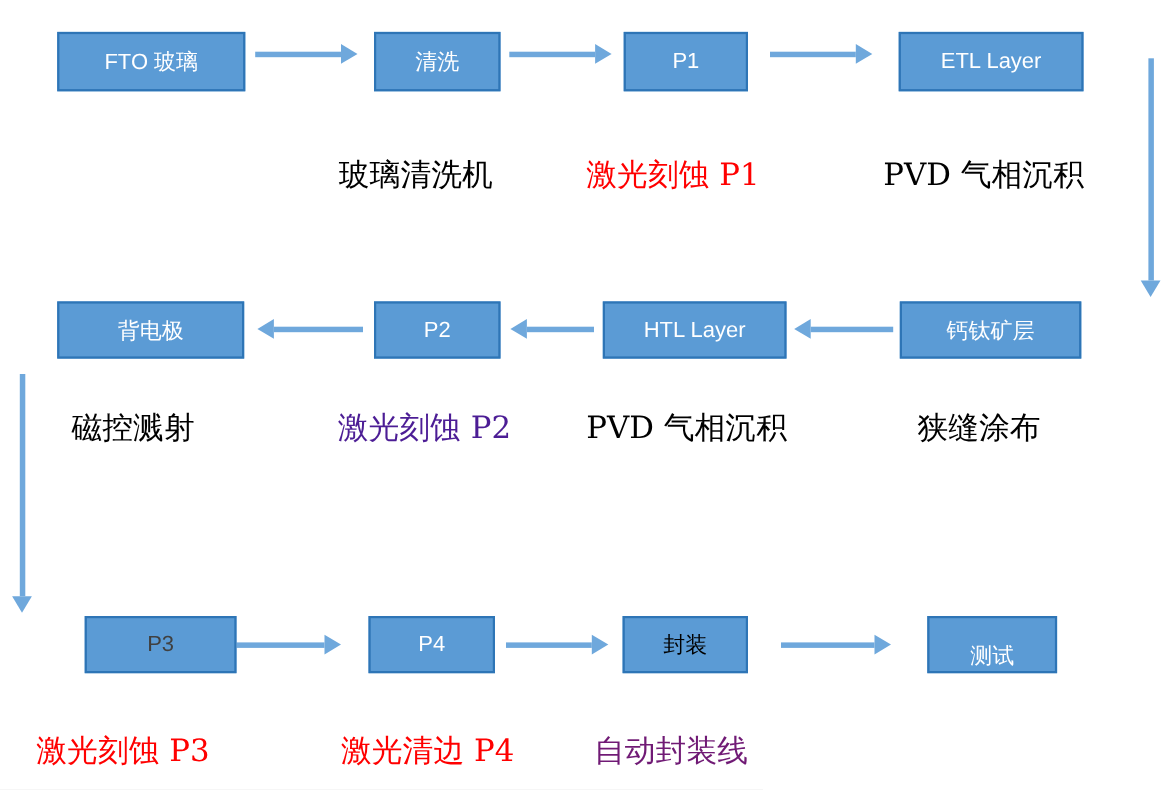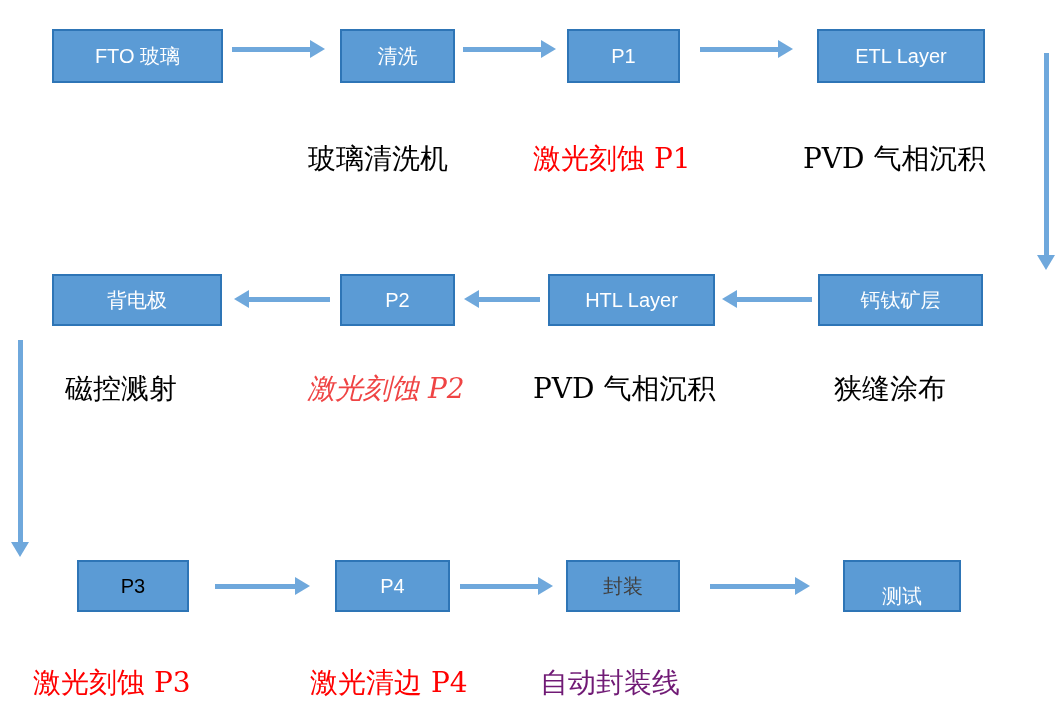--- a/index.html
+++ b/index.html
@@ -75,38 +75,38 @@
       </div>
       <div class="box" style="left: 340px; top: 274px; width: 115px; height: 52px; background: rgb(91, 155, 213); border: 2px solid rgb(46, 117, 182); color: rgb(255, 255, 255);">
         <span>P2</span>
       </div>
       <div class="box" style="left: 548px; top: 274px; width: 167px; height: 52px; background: rgb(91, 155, 213); border: 2px solid rgb(46, 117, 182); color: rgb(255, 255, 255);">
         <span>HTL Layer</span>
       </div>
       <div class="box" style="left: 818px; top: 274px; width: 165px; height: 52px; background: rgb(91, 155, 213); border: 2px solid rgb(46, 117, 182); color: rgb(255, 255, 255);">
         <span>钙钛矿层</span>
       </div>
-      <div class="box" style="left: 77px; top: 560px; width: 112px; height: 52px; background: rgb(91, 155, 213); border: 2px solid rgb(46, 117, 182); color: #000000;">
+      <div class="box" style="left: 77px; top: 560px; width: 138px; height: 52px; background: rgb(91, 155, 213); border: 2px solid rgb(46, 117, 182); color: #404040;">
         <span>P3</span>
       </div>
       <div class="box" style="left: 335px; top: 560px; width: 115px; height: 52px; background: rgb(91, 155, 213); border: 2px solid rgb(46, 117, 182); color: rgb(255, 255, 255);">
         <span>P4</span>
       </div>
-      <div class="box" style="left: 566px; top: 560px; width: 114px; height: 52px; background: rgb(91, 155, 213); border: 2px solid rgb(46, 117, 182); color: #404040;">
+      <div class="box" style="left: 566px; top: 560px; width: 114px; height: 52px; background: rgb(91, 155, 213); border: 2px solid rgb(46, 117, 182); color: #000000;">
         <span>封装</span>
       </div>
       <div class="box" style="left: 843px; top: 560px; width: 118px; height: 52px; background: rgb(91, 155, 213); border: 2px solid rgb(46, 117, 182); color: rgb(255, 255, 255); align-items: flex-end;">
         <span>测试</span>
       </div>
     </div>
   <div id="annotations-layer">
       <div class="annotation" style="left: 308px; top: 142px; color: rgb(0, 0, 0);">玻璃清洗机</div>
       <div class="annotation" style="left: 533px; top: 142px; color: rgb(255, 0, 0);">激光刻蚀 P1</div>
       <div class="annotation" style="left: 803px; top: 142px; color: rgb(0, 0, 0);">PVD 气相沉积</div>
       <div class="annotation" style="left: 65px; top: 372px; color: rgb(0, 0, 0);">磁控溅射</div>
-      <div class="annotation" style="left: 307px; top: 372px; color: #ef4444; font-style: italic;">激光刻蚀 P2</div>
+      <div class="annotation" style="left: 307px; top: 372px; color: #4c1d95;">激光刻蚀 P2</div>
       <div class="annotation" style="left: 533px; top: 372px; color: rgb(0, 0, 0);">PVD 气相沉积</div>
       <div class="annotation" style="left: 834px; top: 372px; color: rgb(0, 0, 0); text-align: center;">狭缝涂布</div>
       <div class="annotation" style="left: 33px; top: 666px; color: rgb(255, 0, 0);">激光刻蚀 P3</div>
       <div class="annotation" style="left: 310px; top: 666px; color: rgb(255, 0, 0);">激光清边 P4</div>
       <div class="annotation" style="left: 540px; top: 666px; color: #701a75;">自动封装线</div>
     </div>
 </div>
 
 </body></html>

